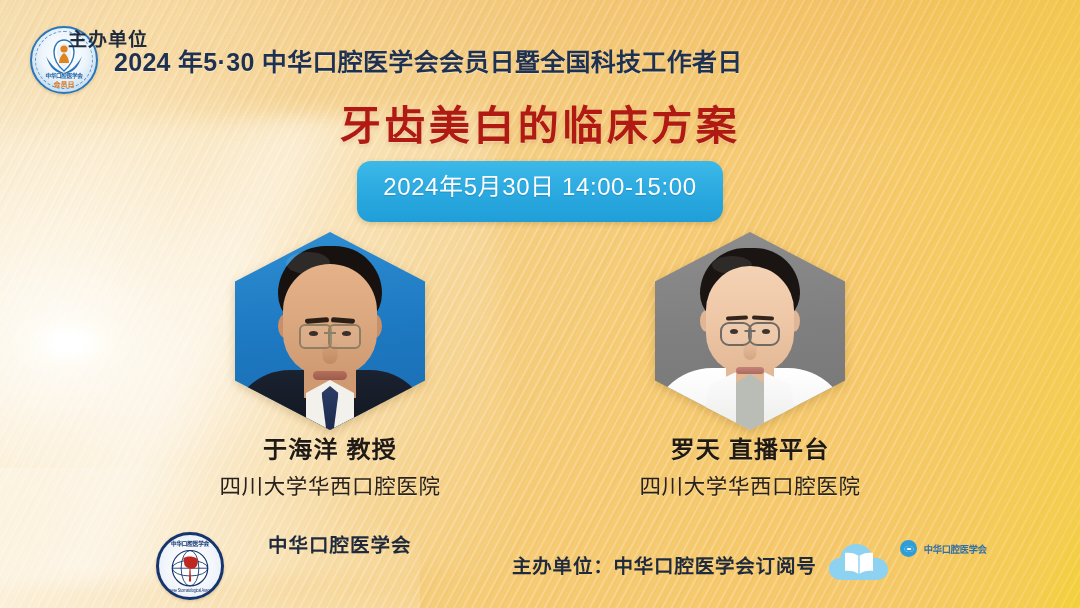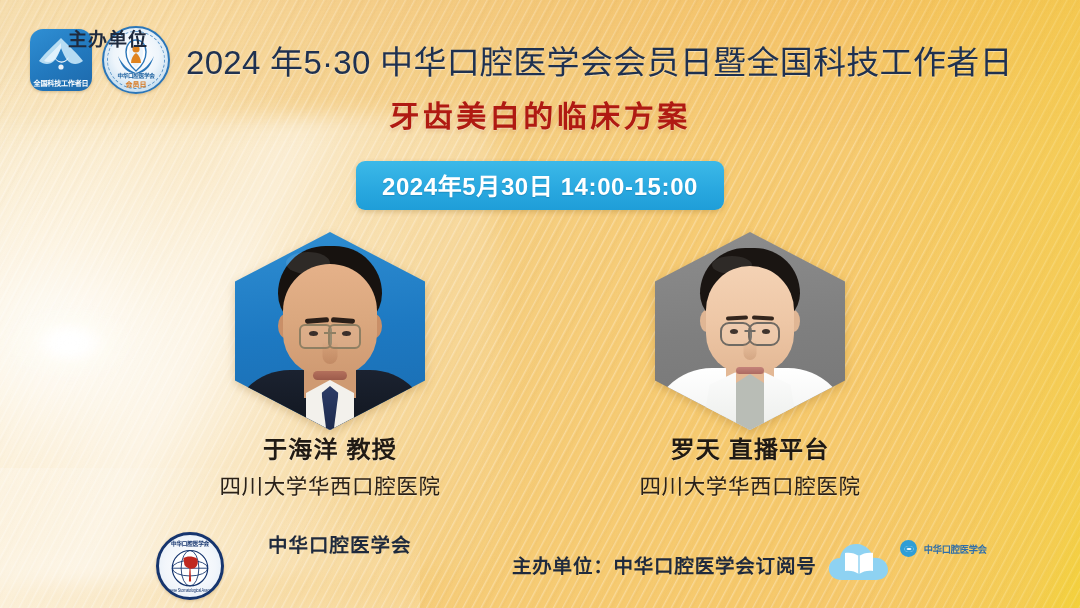--- a/index.html
+++ b/index.html
@@ -164,54 +164,54 @@
     text-align: center; font-size: 6.2px; color: #1a5f9e; font-weight: bold;
     letter-spacing: -0.3px; white-space: nowrap; transform: scaleX(0.9);
   }
   .logo-memberday .t2 {
     position: absolute; left: 0; right: 0; bottom: 3px;
     text-align: center; font-size: 7px; color: #d9781f; font-weight: bold;
     letter-spacing: 0px; white-space: nowrap;
   }
 
   .header-title {
-    font-size: 33px;
-    font-weight: normal;
+    font-size: 25px;
+    font-weight: bold;
     color: #1f3150;
     letter-spacing: 0.3px;
     white-space: nowrap;
     text-shadow: 0 1px 0 rgba(255,255,255,0.35);
     margin-left: 6px;
   }
 
   
   .main-title {
     position: absolute;
     left: 0; right: 0; top: 92px;
     text-align: center;
-    font-size: 30px;
+    font-size: 41px;
     font-weight: bold;
     color: #b01a12;
     letter-spacing: 3.5px;
     text-shadow: 0 1px 1px rgba(255,255,255,0.30), 0 2px 4px rgba(150,60,20,0.18);
   }
 
   
   .date-badge-wrap {
     position: absolute;
     left: 0; right: 0; top: 161px;
     display: flex; justify-content: center;
   }
   .date-badge {
     background: linear-gradient(180deg, #3cb9e8 0%, #2aa9e0 55%, #1f9ed8 100%);
-    border-radius: 9px;
-    padding: 6px 26px 8px;
+    border-radius: 14px;
+    padding: 6px 26px 20px;
     color: #ffffff;
     font-size: 24px;
-    font-weight: bold;
+    font-weight: normal;
     letter-spacing: 0.6px;
     white-space: nowrap;
     box-shadow: 0 2px 5px rgba(130,95,30,0.25);
     text-shadow: 0 1px 1px rgba(0,70,110,0.25);
   }
 
   
   .speakers {
     position: absolute;
     left: 0; right: 0; top: 232px;
@@ -467,30 +467,20 @@
   <div class="bg-lines-2"></div>
   <div class="bg-wash-left"></div>
   <div class="bg-flare-streak"></div>
   <div class="bg-flare"></div>
   <div class="bg-topfade"></div>
   <div class="bg-rightglow"></div>
   <div class="bg-bottomlight"></div>
 
   <div class="header-row">
 
-    <div class="logo-sciday">
-      <svg class="mark" viewBox="0 0 62 38">
-        <path d="M31 4 C24 11, 15 19, 9 27 C14 31, 20 31, 24 27 C27 24, 29 19, 31 14
-                 C33 19, 35 24, 38 27 C42 31, 48 31, 53 27 C47 19, 38 11, 31 4 Z" fill="#bfe2f6" opacity="0.95"></path>
-        <path d="M31 9 C26 15, 19 21, 14 27 C18 29, 22 28, 25 25 C27 22, 29 18, 31 14 Z" fill="#e8f5fd" opacity="0.85"></path>
-        <path d="M24 23 C29 29, 34 29, 39 23 C36 30, 28 31, 24 23 Z" fill="#ffffff"></path>
-        <circle cx="31" cy="33" r="2.6" fill="#ffffff" opacity="0.9"></circle>
-      </svg>
-      <div class="capt">全国科技工作者日</div>
-    </div>
 
     <div class="logo-memberday">
       <div class="ring-dots"></div>
       <svg class="emblem" viewBox="0 0 64 64">
         <path d="M32 12 C26 12, 22 17, 22 24 C22 31, 26 38, 32 43 C38 38, 42 31, 42 24 C42 17, 38 12, 32 12 Z" fill="#ffffff" stroke="#2b76b8" stroke-width="1.4"></path>
         <path d="M32 15 C28 15, 25 19, 25 24 C25 30, 28 36, 32 40 C36 36, 39 30, 39 24 C39 19, 36 15, 32 15 Z" fill="#eaf4fc"></path>
         <circle cx="32" cy="21" r="3.6" fill="#e0841f"></circle>
         <path d="M32 25 C29 27, 27 31, 27 35 L37 35 C37 31, 35 27, 32 25 Z" fill="#e0841f"></path>
         <path d="M14 28 C18 36, 24 42, 32 45 C26 46, 18 42, 14 28 Z" fill="#2b76b8"></path>
         <path d="M50 28 C46 36, 40 42, 32 45 C38 46, 46 42, 50 28 Z" fill="#2b76b8"></path>

